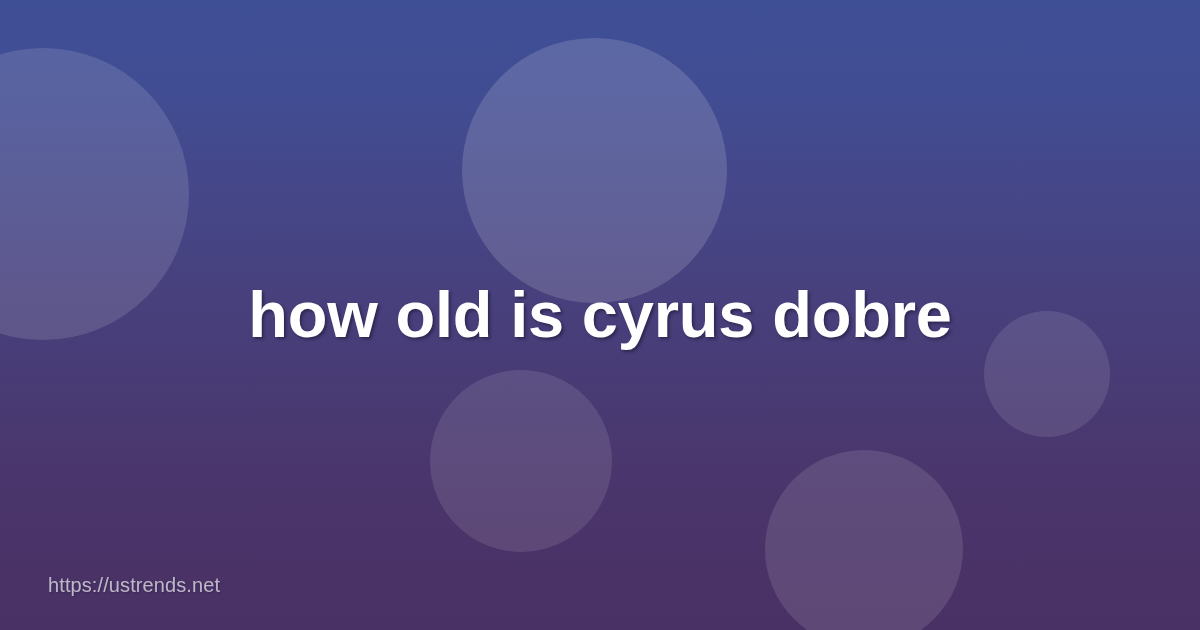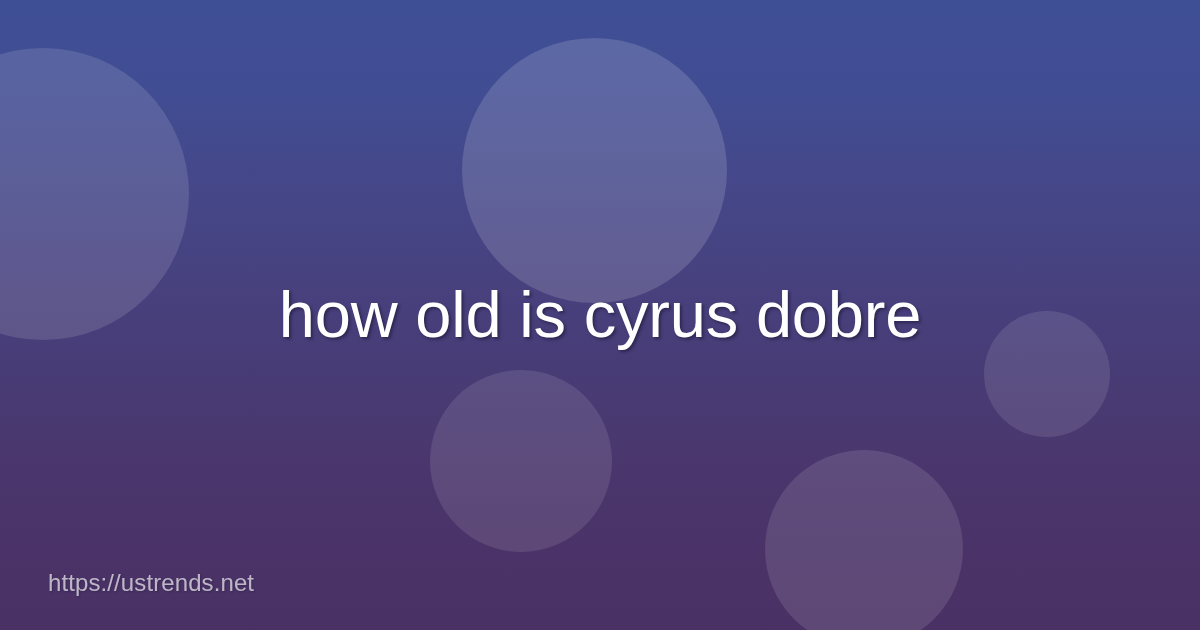--- a/index.html
+++ b/index.html
@@ -83,35 +83,35 @@
     display: flex;
     align-items: center;
     justify-content: center;
     padding: 0 80px;
     box-sizing: border-box;
   }
 
   .headline {
     margin: 0;
     font-size: 65px;
-    font-weight: 400;
+    font-weight: 700;
     line-height: 1.12;
     color: #ffffff;
     text-align: center;
     letter-spacing: -0.2px;
     text-shadow: 2px 2px 3px rgba(26, 20, 48, 0.55);
     max-width: 1040px;
   }
 
   
   .site-url {
     position: absolute;
     left: 48px;
     bottom: 33px;
-    font-size: 24px;
+    font-size: 20px;
     font-weight: 400;
     color: rgba(255, 255, 255, 0.66);
     letter-spacing: 0.1px;
     text-shadow: 1px 1px 2px rgba(26, 20, 48, 0.35);
   }
 </style>
 </head>
 <body>
 
 <div class="card">

